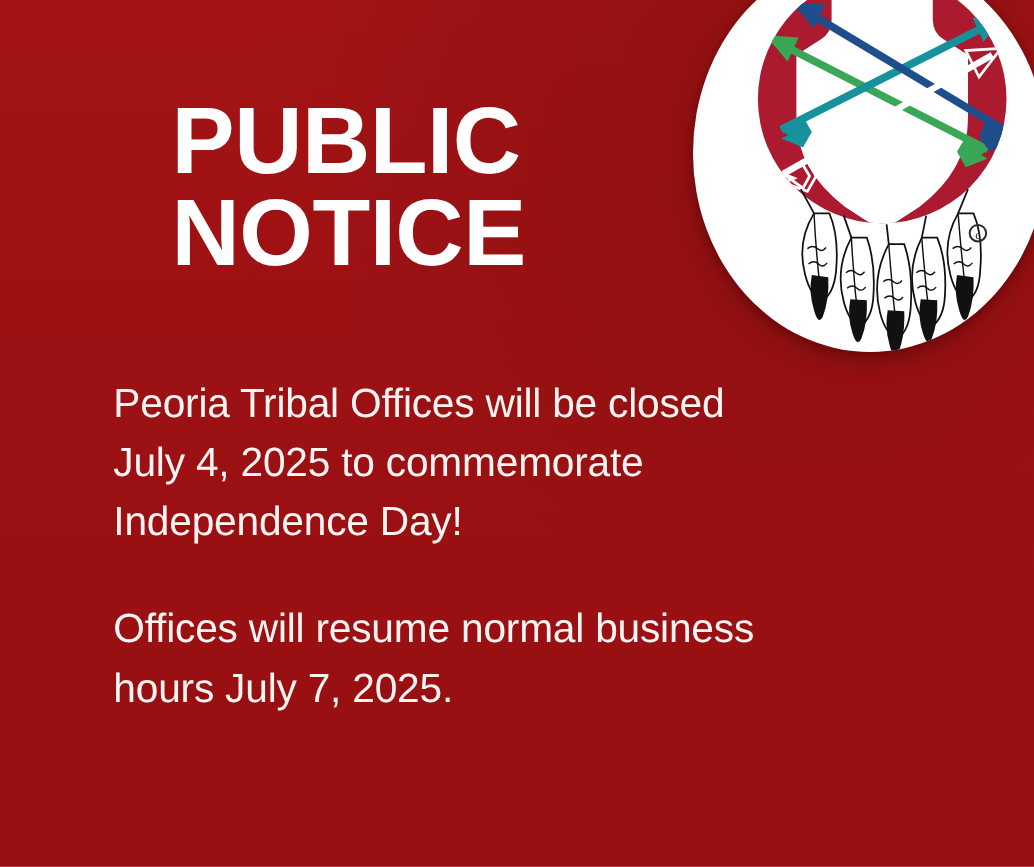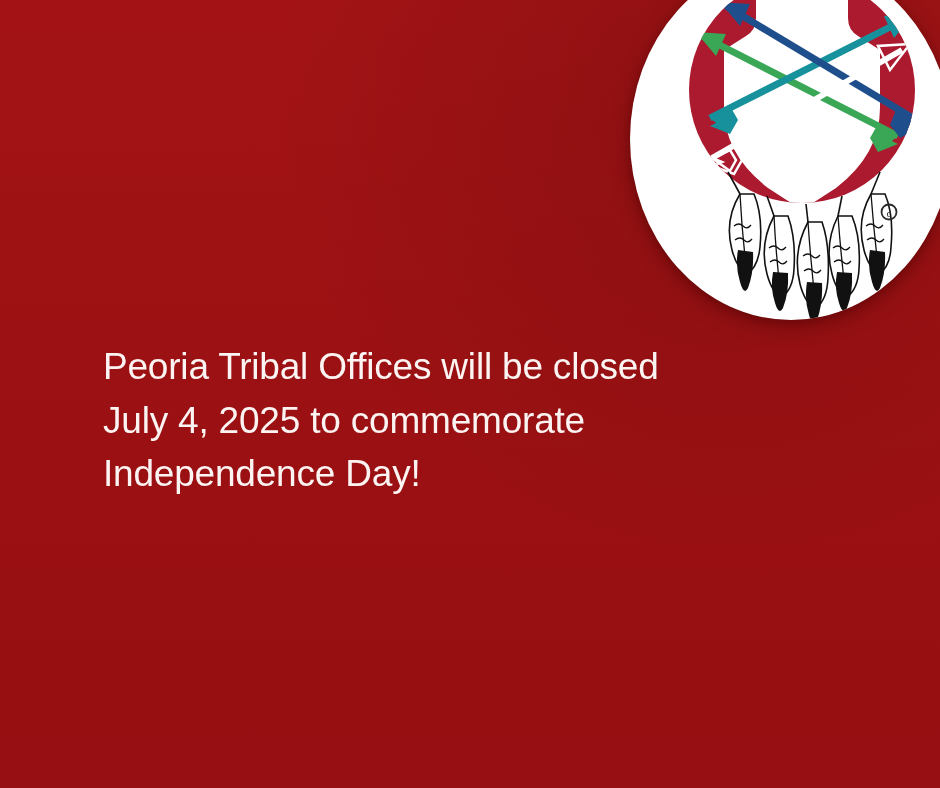--- a/index.html
+++ b/index.html
@@ -247,20 +247,24 @@
           <g>
             <circle cx="259" cy="254" r="7.5" fill="none" stroke="#2b2b2b" stroke-width="1.8"></circle>
             <text x="259" y="259" font-family="Liberation Serif, serif" font-size="11" fill="#2b2b2b" text-anchor="middle">c</text>
           </g>
 
         </g>
       </svg>
     </div>
   </div>
 
+  <div class="headline">Public
+Notice</div>
 
   <div class="body-copy">
     <p class="para">Peoria Tribal Offices will be closed
 July 4, 2025 to commemorate
 Independence Day!</p>
+    <p class="para">Offices will resume normal business
+hours July 7, 2025.</p>
   </div>
 
 </div>
 
 </body></html>

